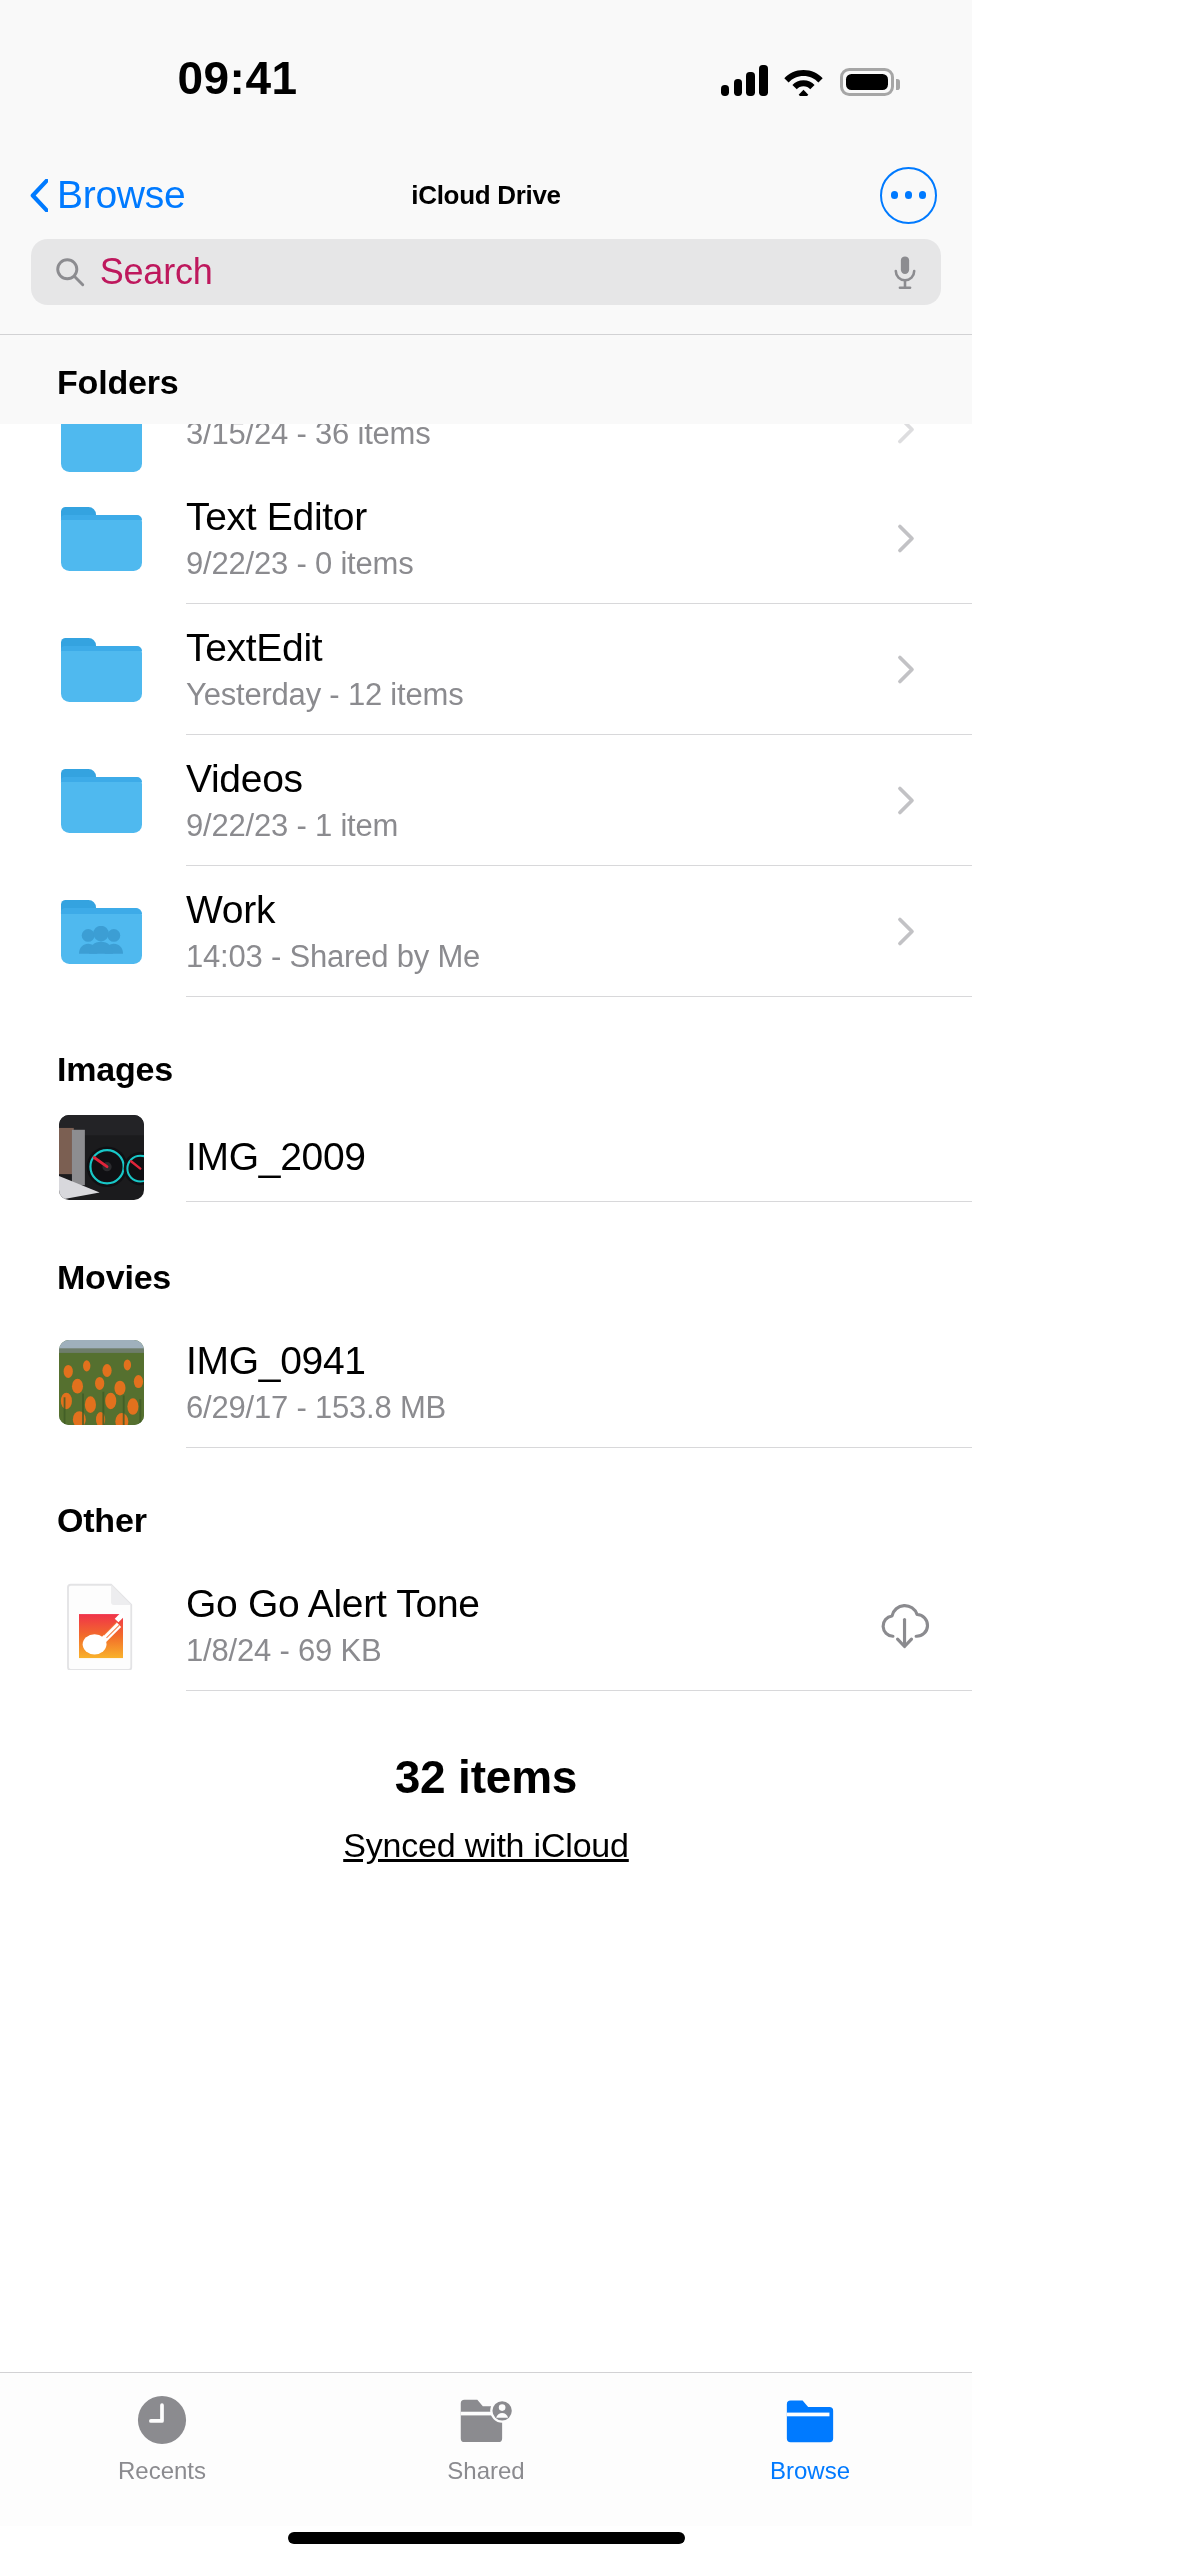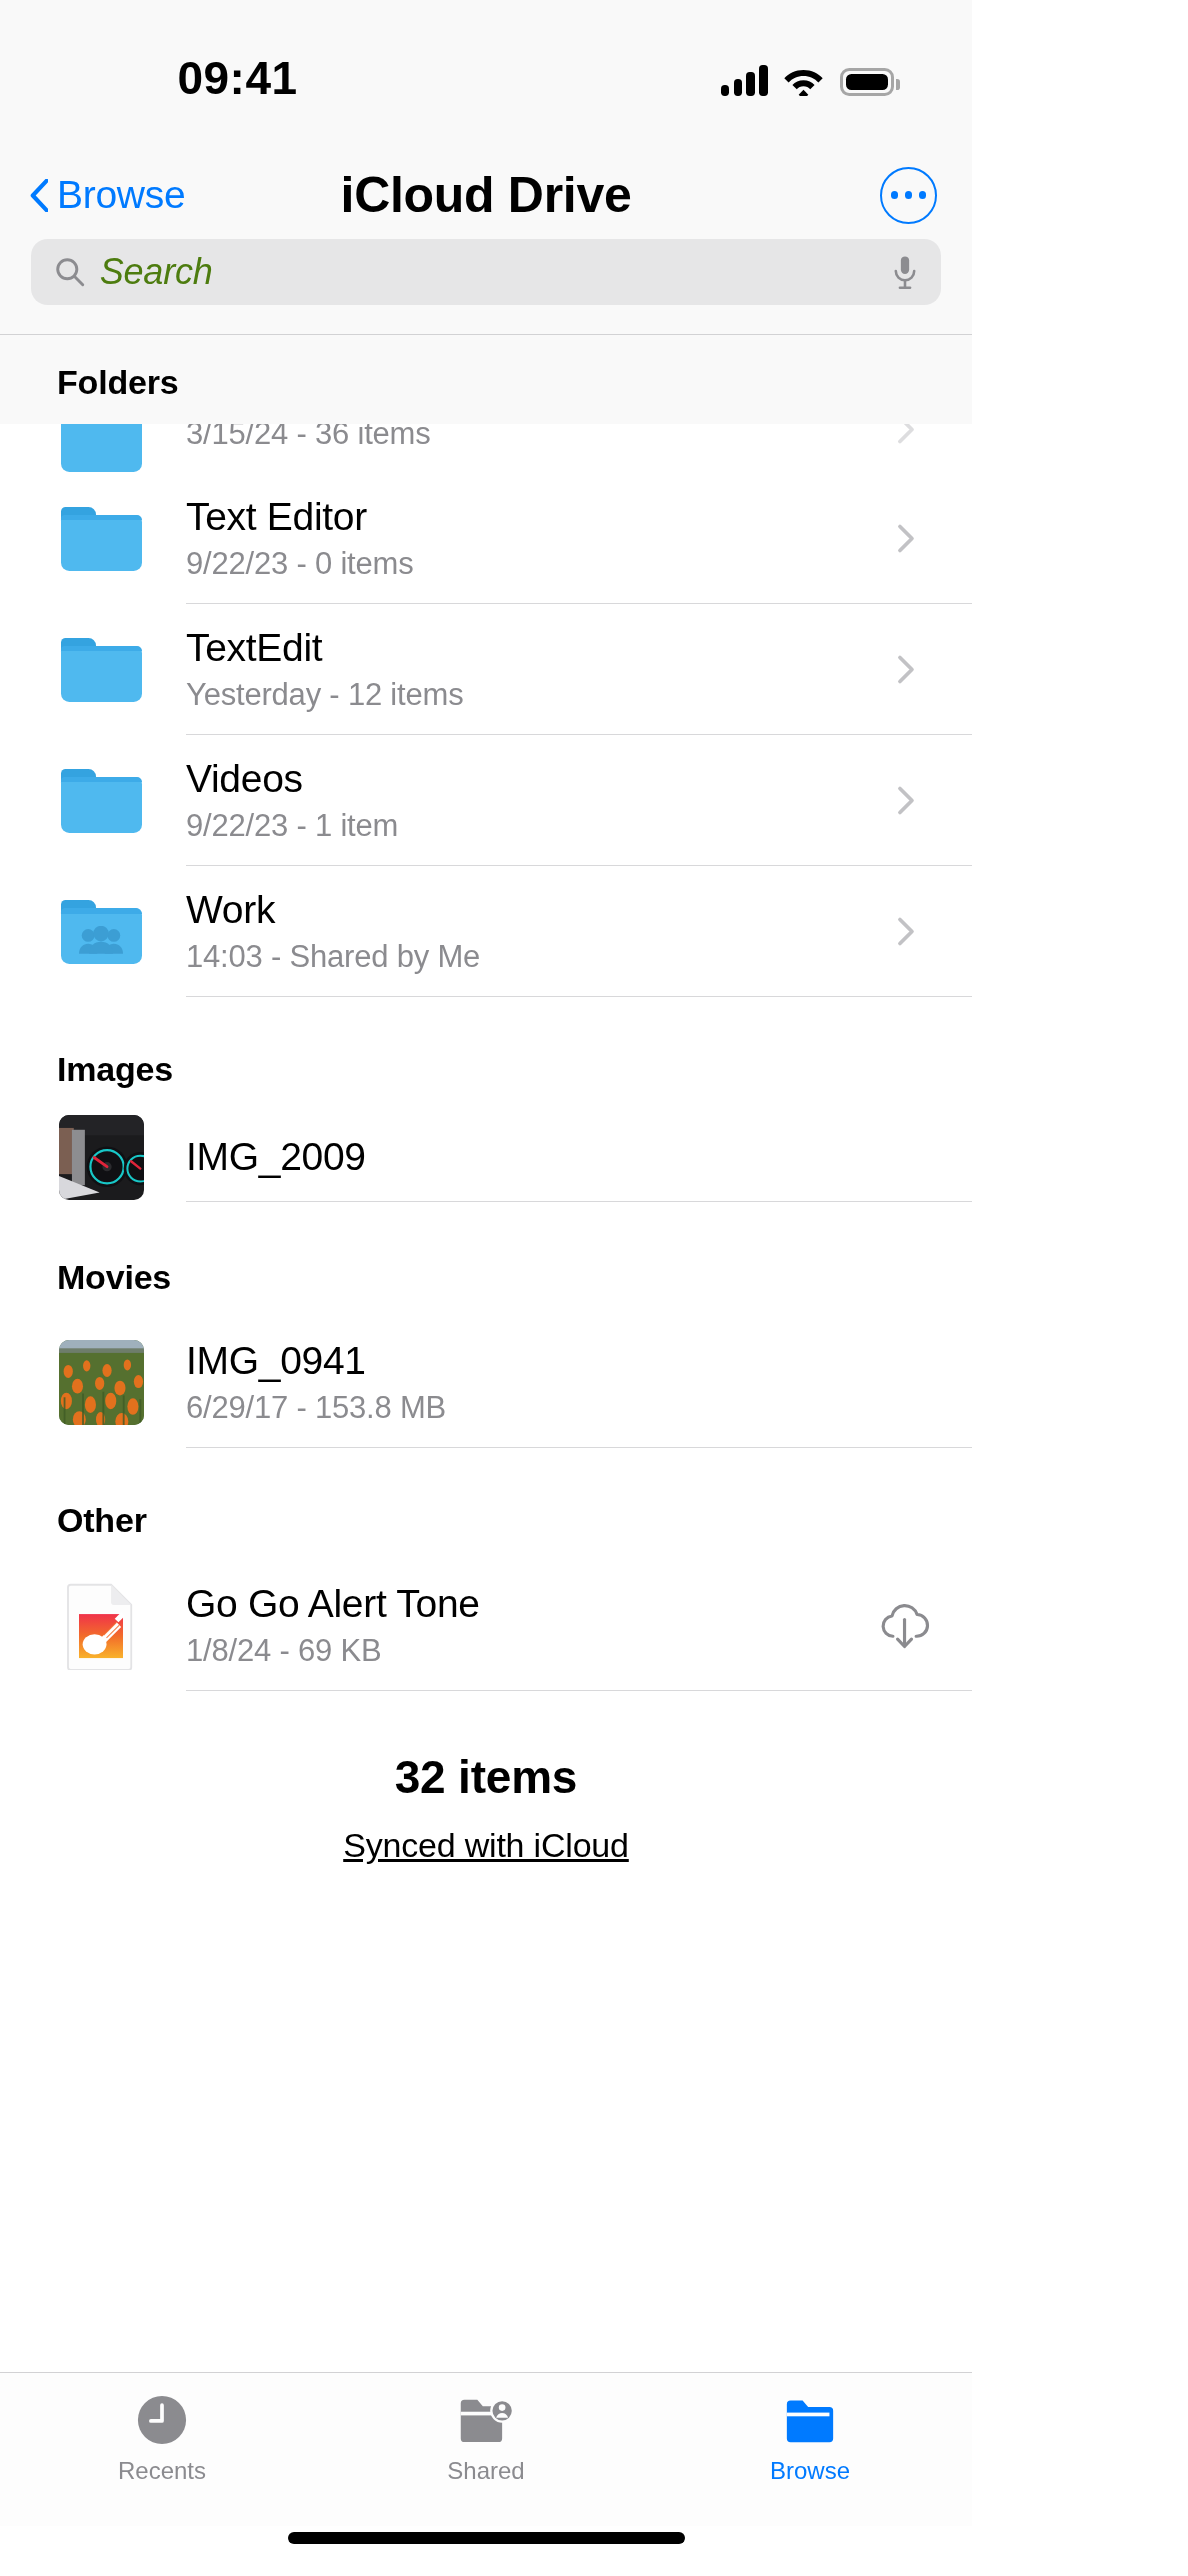--- a/index.html
+++ b/index.html
@@ -25,30 +25,30 @@
   .wifi { width:41px; height:30px; }
   .batt { position:relative; width:54px; height:28px; border:3.7px solid #a6a6a6; border-radius:9.2px; }
   .batt::after { content:""; position:absolute; right:-9.2px; top:8.3px; width:4.6px; height:11px; background:#a6a6a6; border-radius:0 2.8px 2.8px 0; }
   .batt i { position:absolute; left:2.8px; top:2.8px; bottom:2.8px; right:2.8px; background:#000; border-radius:5.5px; }
 
   
   .navbar { flex:0 0 88px; background:#f9f9f9; position:relative; display:flex; align-items:center; }
   .nav-back { position:absolute; left:29.5px; display:flex; align-items:center; gap:9.2px; color:#007aff; }
   .nav-back .chev { width:18.4px; height:33px; }
   .nav-back .lbl { font-size:39px; color:#007aff; letter-spacing:-0.3px; }
-  .nav-title { width:100%; text-align:center; font-size:50px; font-weight:bold; color:#000; letter-spacing:-0.3px; }
+  .nav-title { width:100%; text-align:center; font-size:26px; font-weight:bold; color:#000; letter-spacing:-0.3px; }
   .nav-more { position:absolute; right:35px; width:57px; height:57px; border:2.8px solid #007aff; border-radius:50%;
               display:flex; align-items:center; justify-content:center; gap:6.4px; }
   .nav-more i { width:7.4px; height:7.4px; background:#007aff; border-radius:50%; display:block; }
 
   
   .searchwrap { flex:0 0 95px; background:#f9f9f9; padding:0 31px; display:flex; align-items:flex-start; }
   .searchbar { width:100%; height:66px; background:#e6e6e7; border-radius:16.6px; display:flex; align-items:center; padding:0 24px; }
   .searchbar .mag { width:30px; height:30px; flex:0 0 30px; }
-  .search-ph { flex:1; font-size:36px; color:#4d7c0f; margin-left:14.7px; letter-spacing:-0.2px;font-style:italic; }
+  .search-ph { flex:1; font-size:36px; color:#be185d; margin-left:14.7px; letter-spacing:-0.2px; }
   .searchbar .mic { width:24px; height:35px; flex:0 0 24px; }
 
   
   .listarea { flex:1 1 auto; position:relative; overflow:hidden; background:#fff; }
 
   .sec-header {
     background:#f9f9f9; border-top:1.4px solid #d2d2d4;
     padding:28px 0 22px 57px; font-size:34px; font-weight:bold; color:#000; letter-spacing:-0.2px;
   }
   .sec-header.plain { background:#ffffff; border-top:none; padding:53px 0 20px 57px; }

